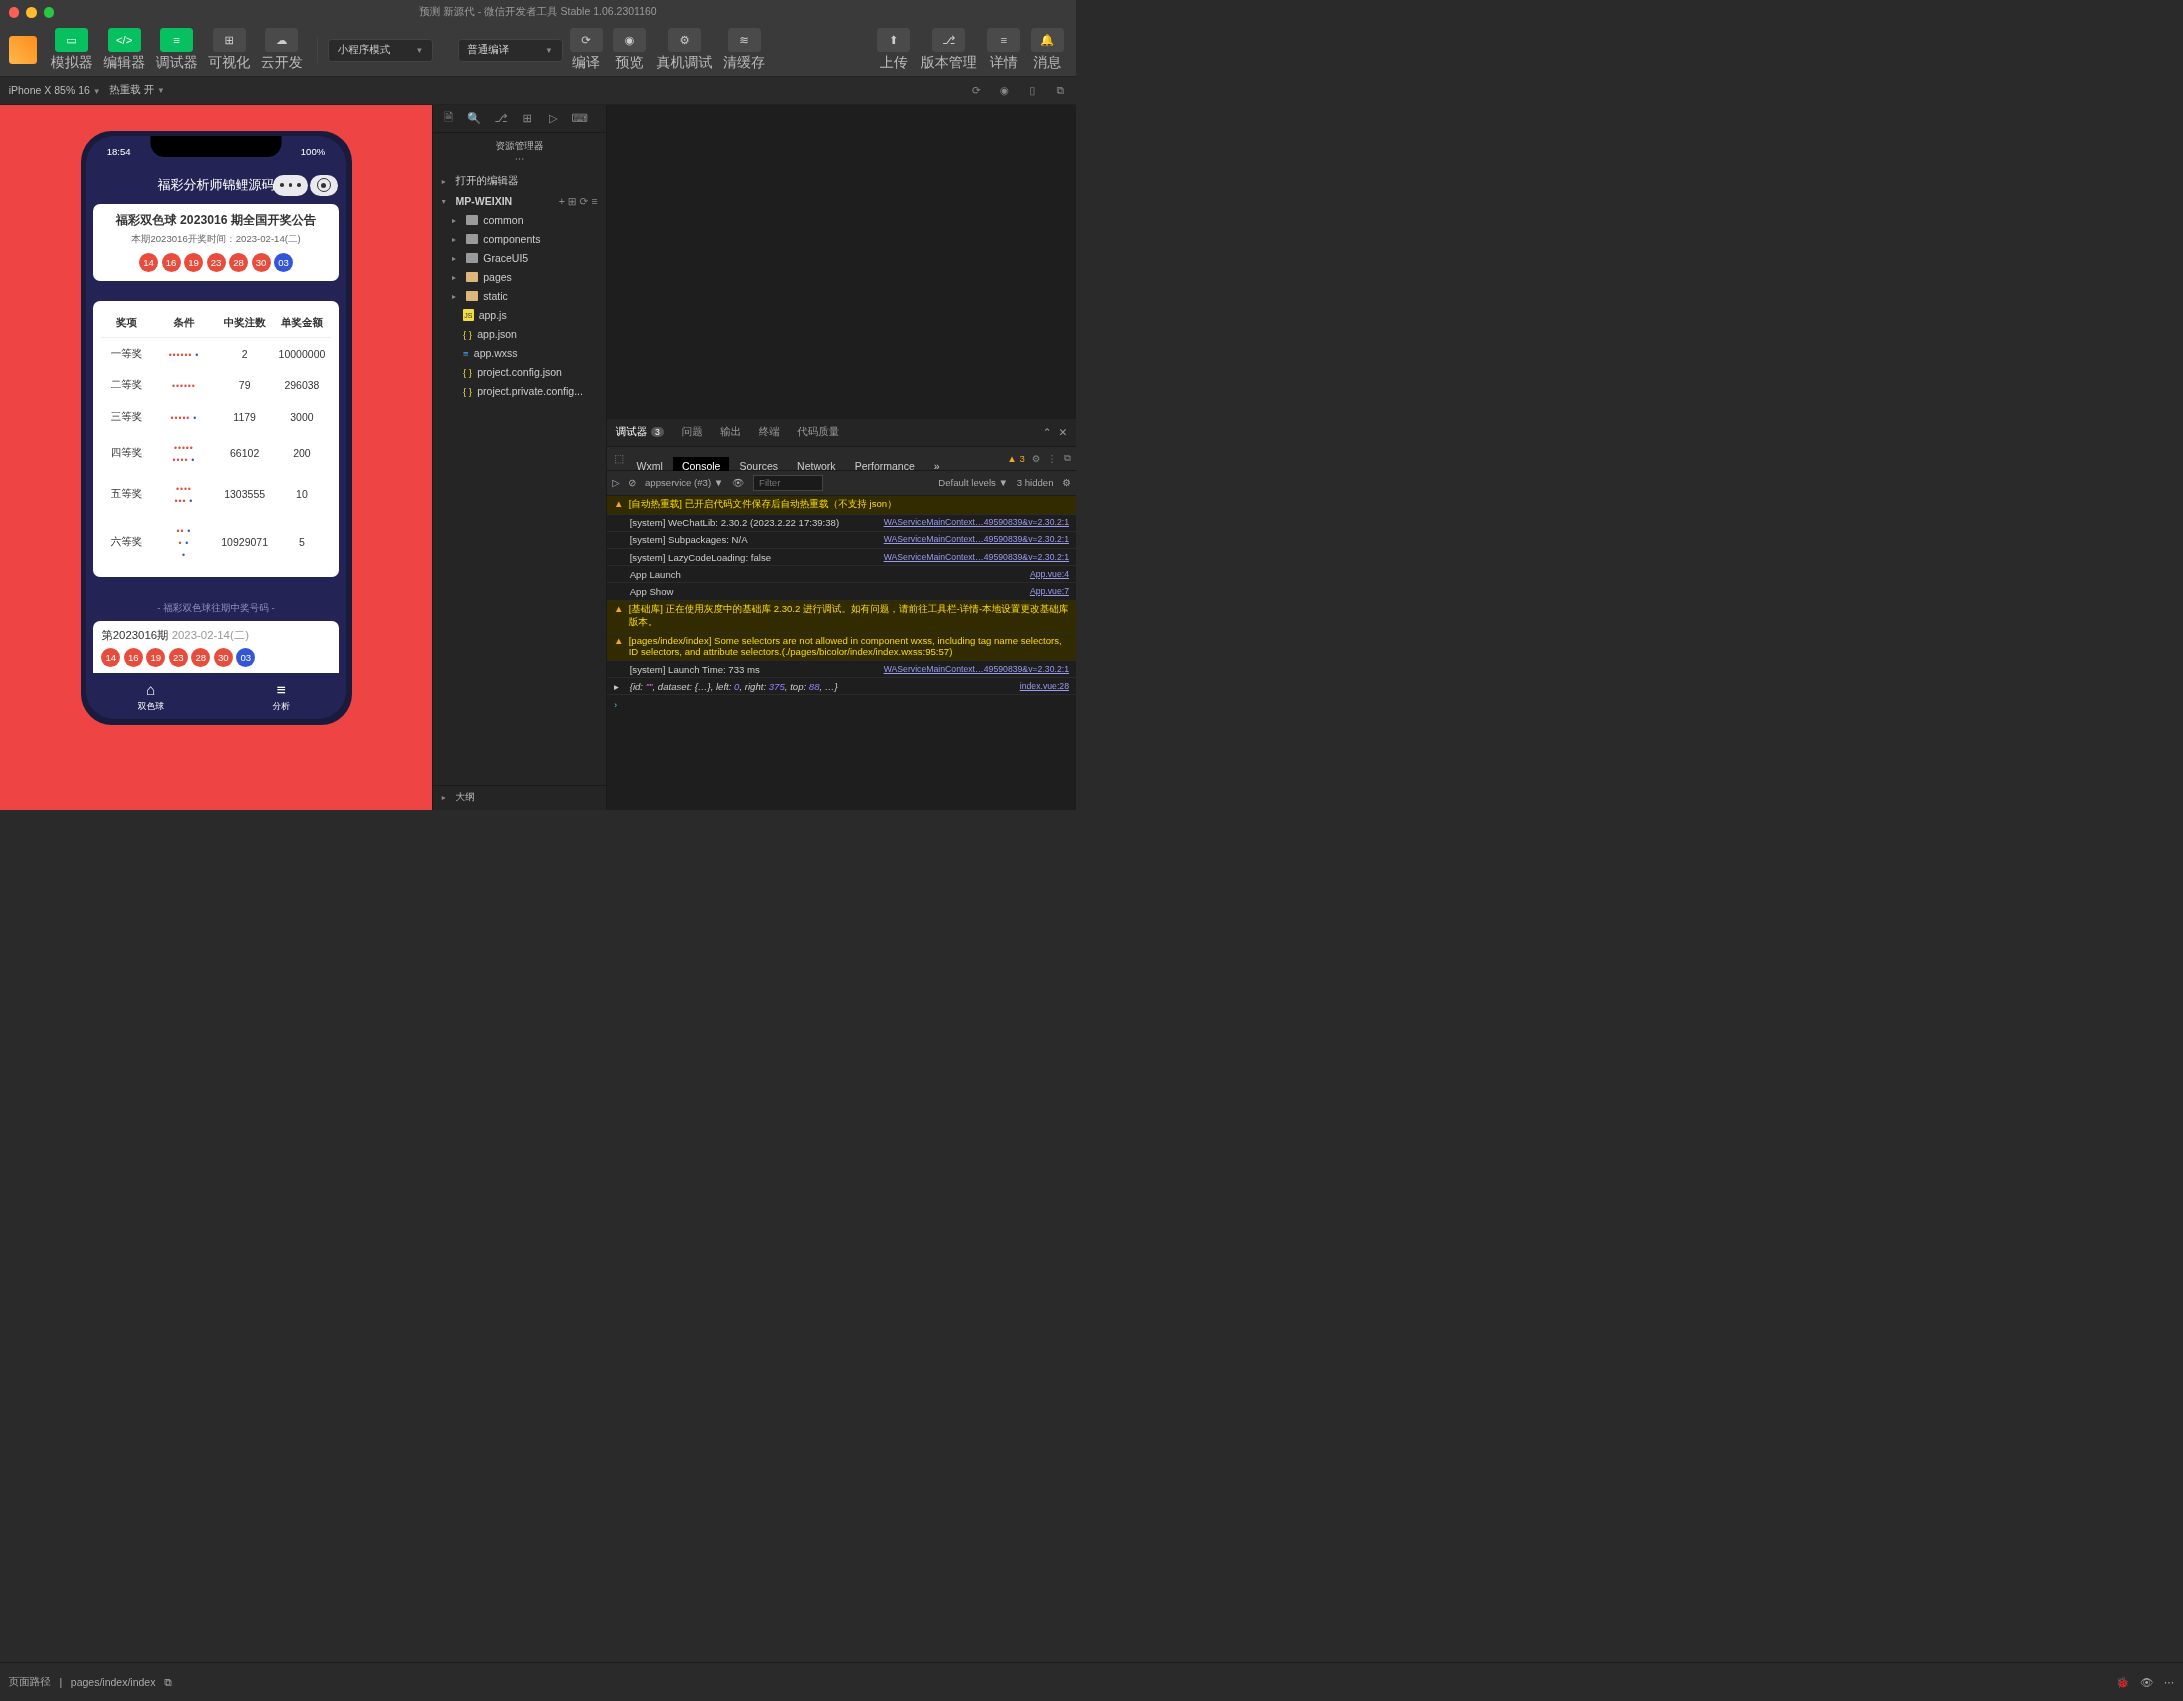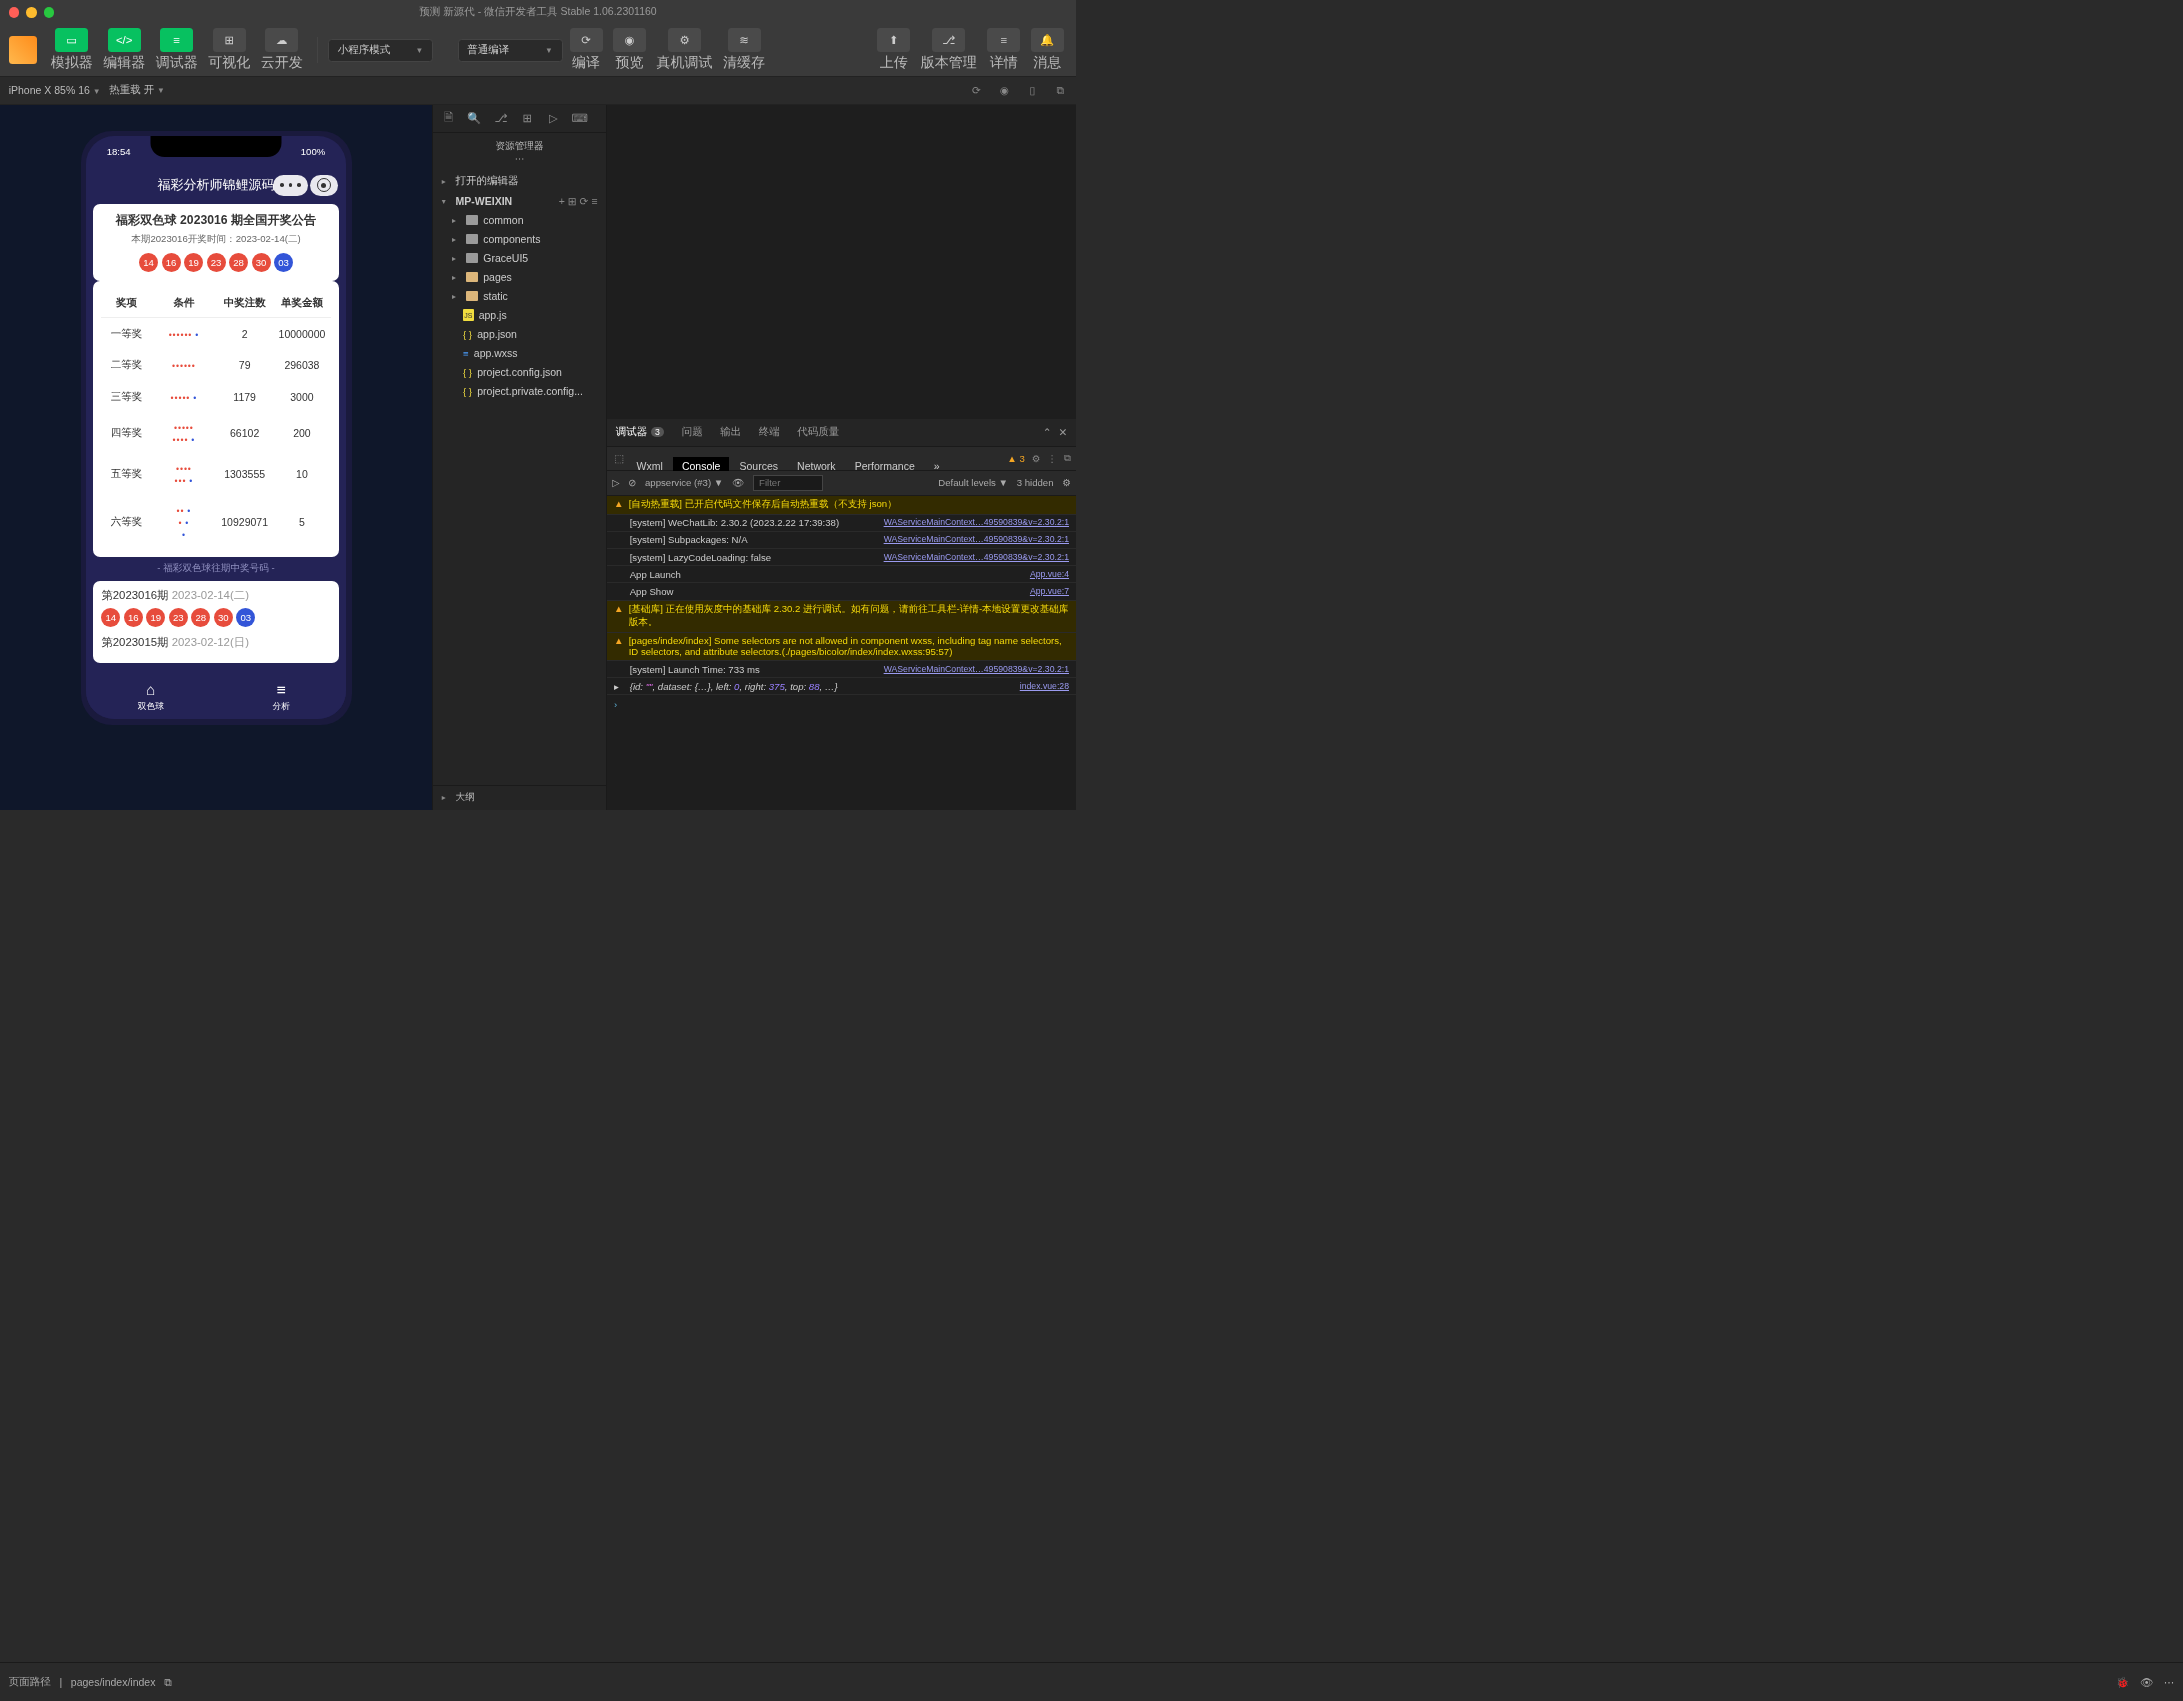--- a/index.html
+++ b/index.html
@@ -27,38 +27,38 @@
 .toolbar-spacer { flex: 1; }
 .caret { font-size: 7.9px; color: #888; }
 
 
 .subtoolbar { height: 28px; background: #2a2a2a; display: flex; align-items: center; padding: 0 8.7px; gap: 8.7px; border-bottom: 0.9px solid #222; font-size: 10.5px; color: #bbb; }
 .subtoolbar .right { margin-left: auto; display: flex; gap: 14px; }
 .icon-sm { width: 14px; height: 14px; display: inline-flex; align-items: center; justify-content: center; color: #888; }
 
 
 .main { display: flex; height: calc(100% - 133px); }
-.simulator-panel { width: 432px; background: #0f172a; display: flex; flex-direction: column; align-items: center; padding-top: 26px; }
+.simulator-panel { width: 432px; background: #ef4444; display: flex; flex-direction: column; align-items: center; padding-top: 26px; }
 .middle-panel { width: 175px; background: #252525; border-left: 0.9px solid #1a1a1a; border-right: 0.9px solid #1a1a1a; display: flex; flex-direction: column; }
 .right-panel { flex: 1; background: #1e1e1e; display: flex; flex-direction: column; }
 
 
 .phone { width: 271px; height: 594px; background: #1a1a3d; border-radius: 31px; padding: 5.2px; position: relative; }
 .phone-inner { width: 100%; height: 100%; background: #242356; border-radius: 28px; overflow: hidden; position: relative; }
 .notch { position: absolute; top: 0; left: 50%; transform: translateX(-50%); width: 131px; height: 21px; background: #000; border-radius: 0 0 14px 14px; z-index: 10; }
 .status-bar { height: 31px; display: flex; justify-content: space-between; align-items: center; padding: 0 21px; color: white; font-size: 9.6px; }
 .app-header { height: 37px; display: flex; align-items: center; justify-content: center; color: white; font-size: 13px; font-weight: 500; position: relative; }
 .app-header-right { position: absolute; right: 8.7px; display: flex; gap: 1.7px; }
 .capsule { background: rgba(255,255,255,0.9); border-radius: 14px; padding: 3.5px 7px; display: flex; gap: 5.2px; align-items: center; }
 .capsule-dot { width: 3.5px; height: 3.5px; background: #333; border-radius: 50%; }
 .capsule-circle { width: 14px; height: 14px; border: 1.7px solid #333; border-radius: 50%; display: flex; align-items: center; justify-content: center; }
 .capsule-circle::after { content: ''; width: 5.2px; height: 5.2px; background: #333; border-radius: 50%; }
 
 .app-content { padding: 0 7px; height: calc(100% - 114px); overflow: hidden; }
-.card { background: white; border-radius: 7px; padding: 8.7px; margin-bottom: 0; }
+.card { background: white; border-radius: 7px; padding: 8.7px; margin-bottom: 20px; }
 .card-title { text-align: center; font-size: 12.2px; font-weight: 600; color: #333; margin-bottom: 3.5px; }
 .card-subtitle { text-align: center; font-size: 9.6px; color: #666; margin-bottom: 7px; }
 .balls { display: flex; justify-content: center; gap: 3.5px; }
 .ball { width: 19px; height: 19px; border-radius: 50%; color: white; font-size: 9.6px; display: flex; align-items: center; justify-content: center; font-weight: 500; }
 .ball.red { background: #e74c3c; }
 .ball.blue { background: #3355d8; }
 .prize-header { display: flex; padding: 7px 0; border-bottom: 0.9px solid #eee; font-size: 10.5px; font-weight: 600; color: #333; }
 .prize-row { display: flex; padding: 8.7px 0; font-size: 10.5px; color: #333; align-items: center; }
 .col1 { width: 22%; text-align: center; }
 .col2 { width: 28%; text-align: center; }

